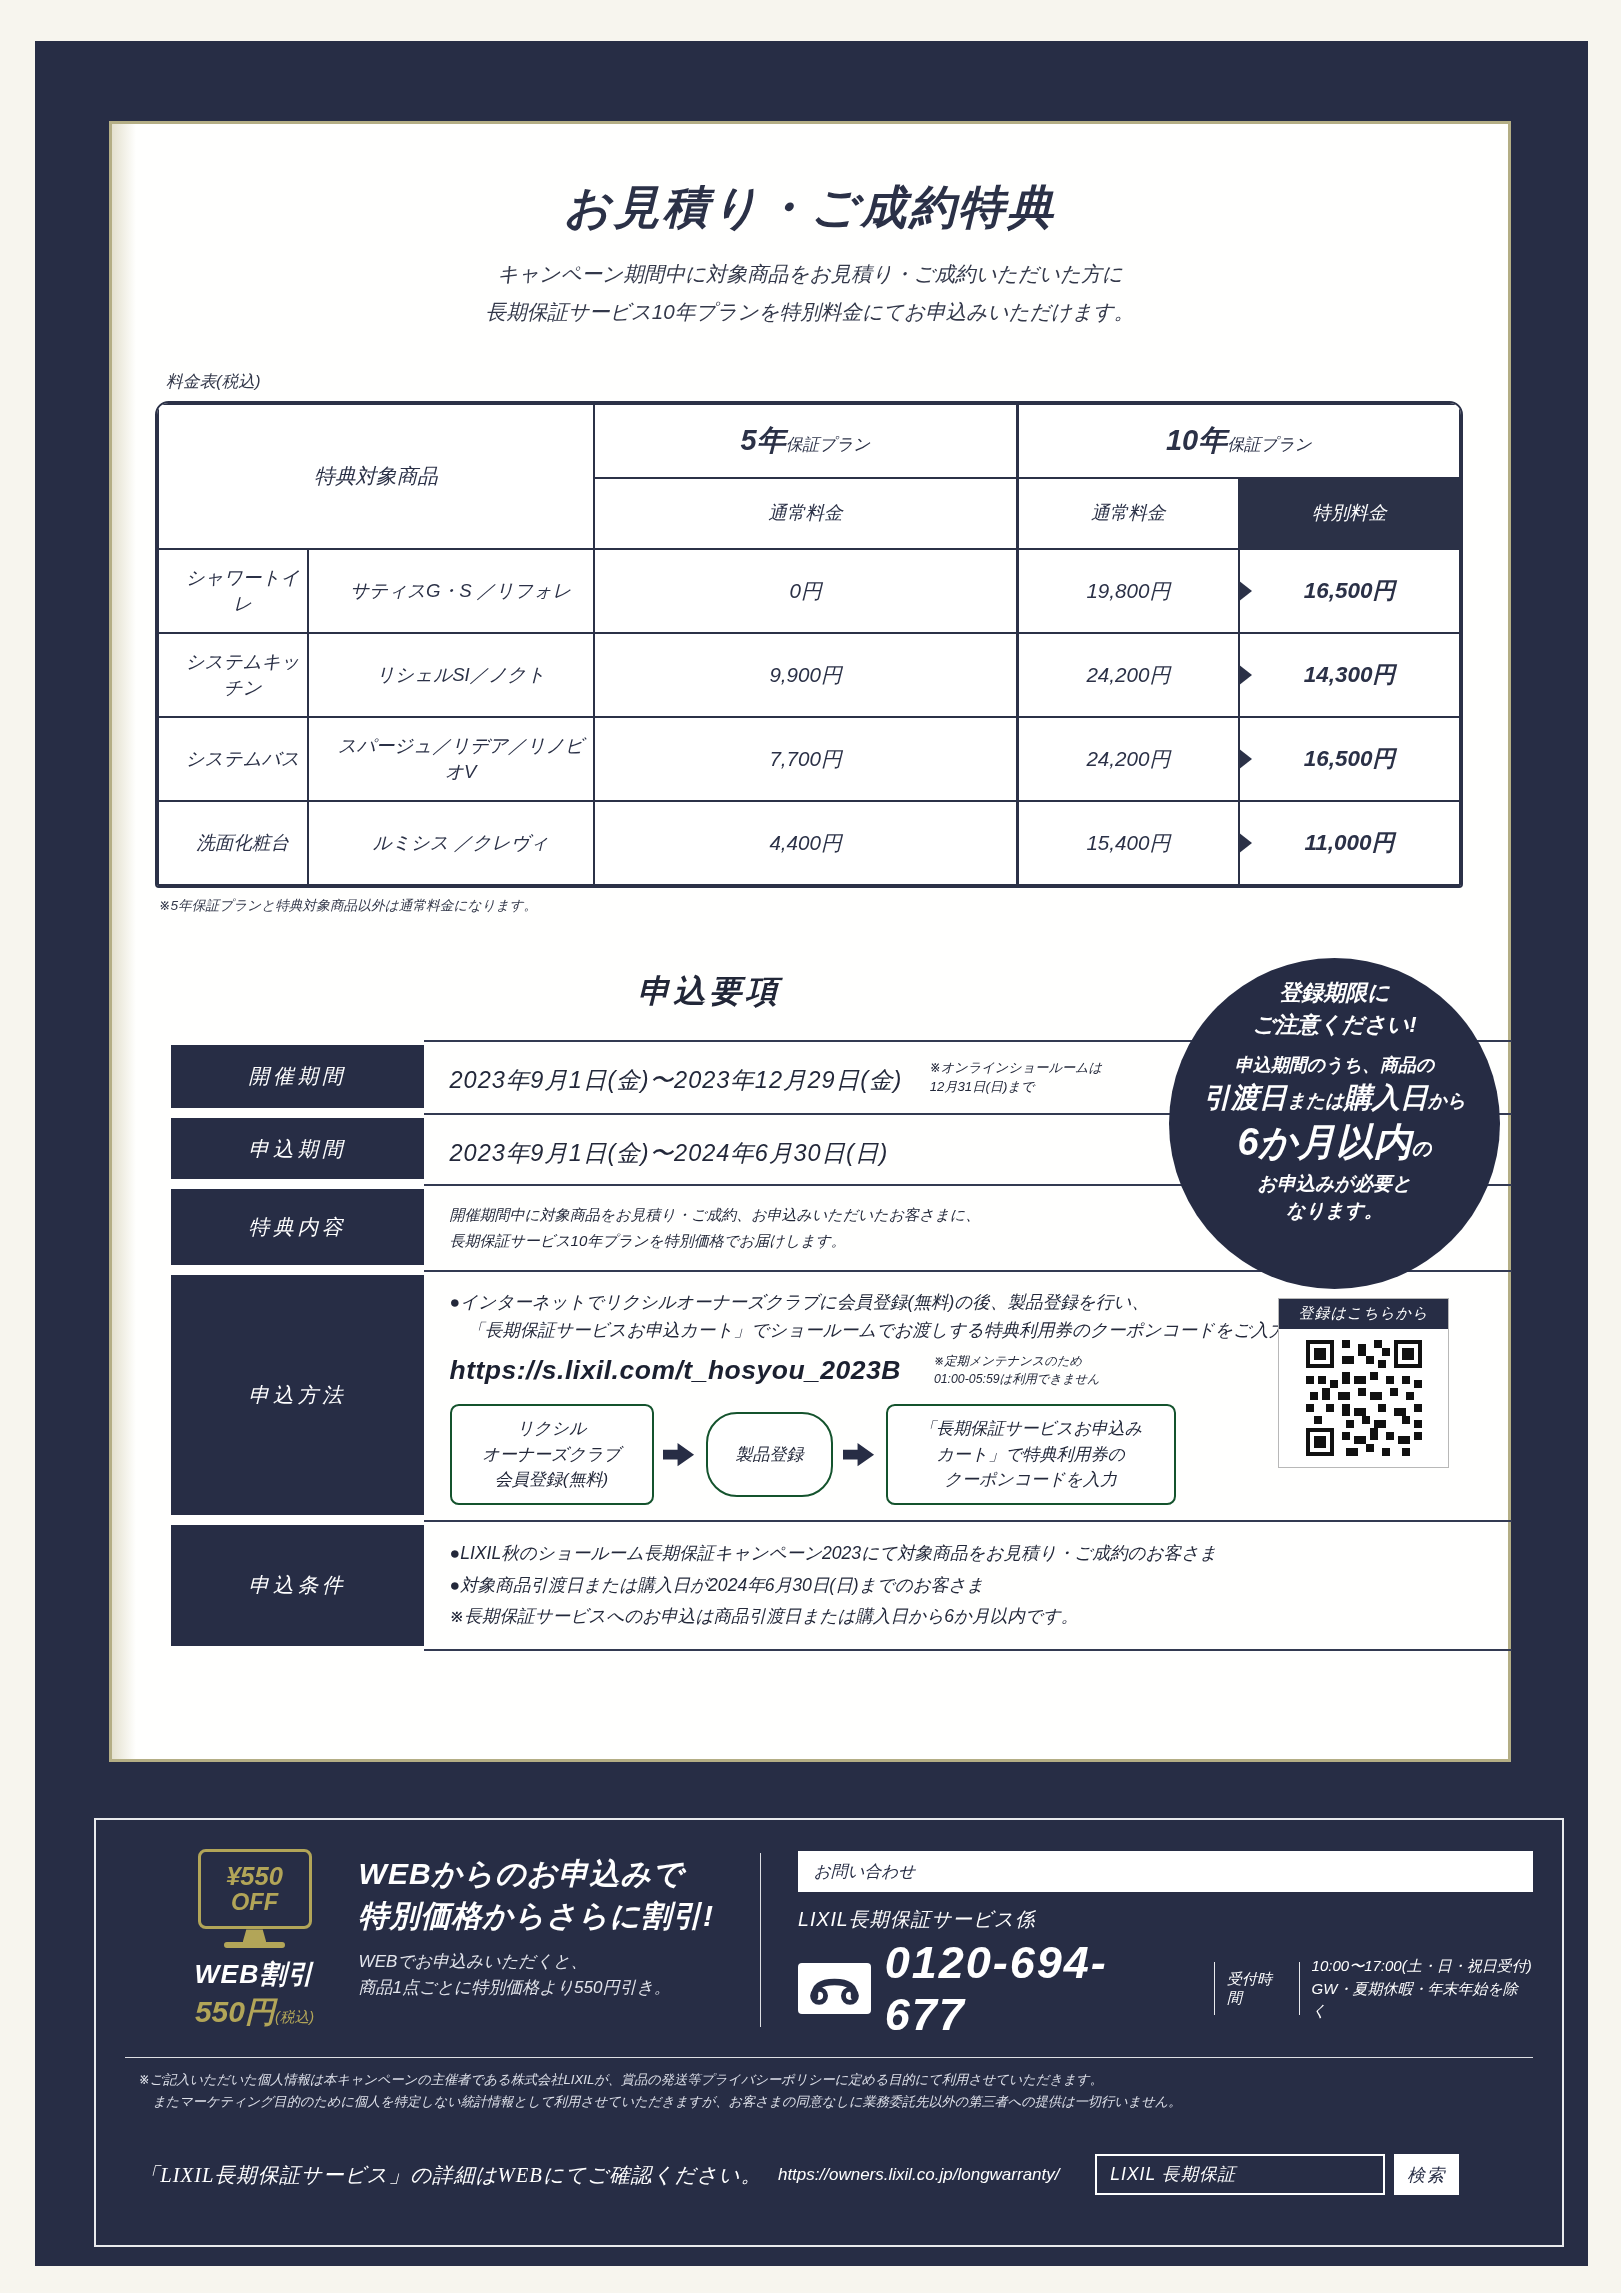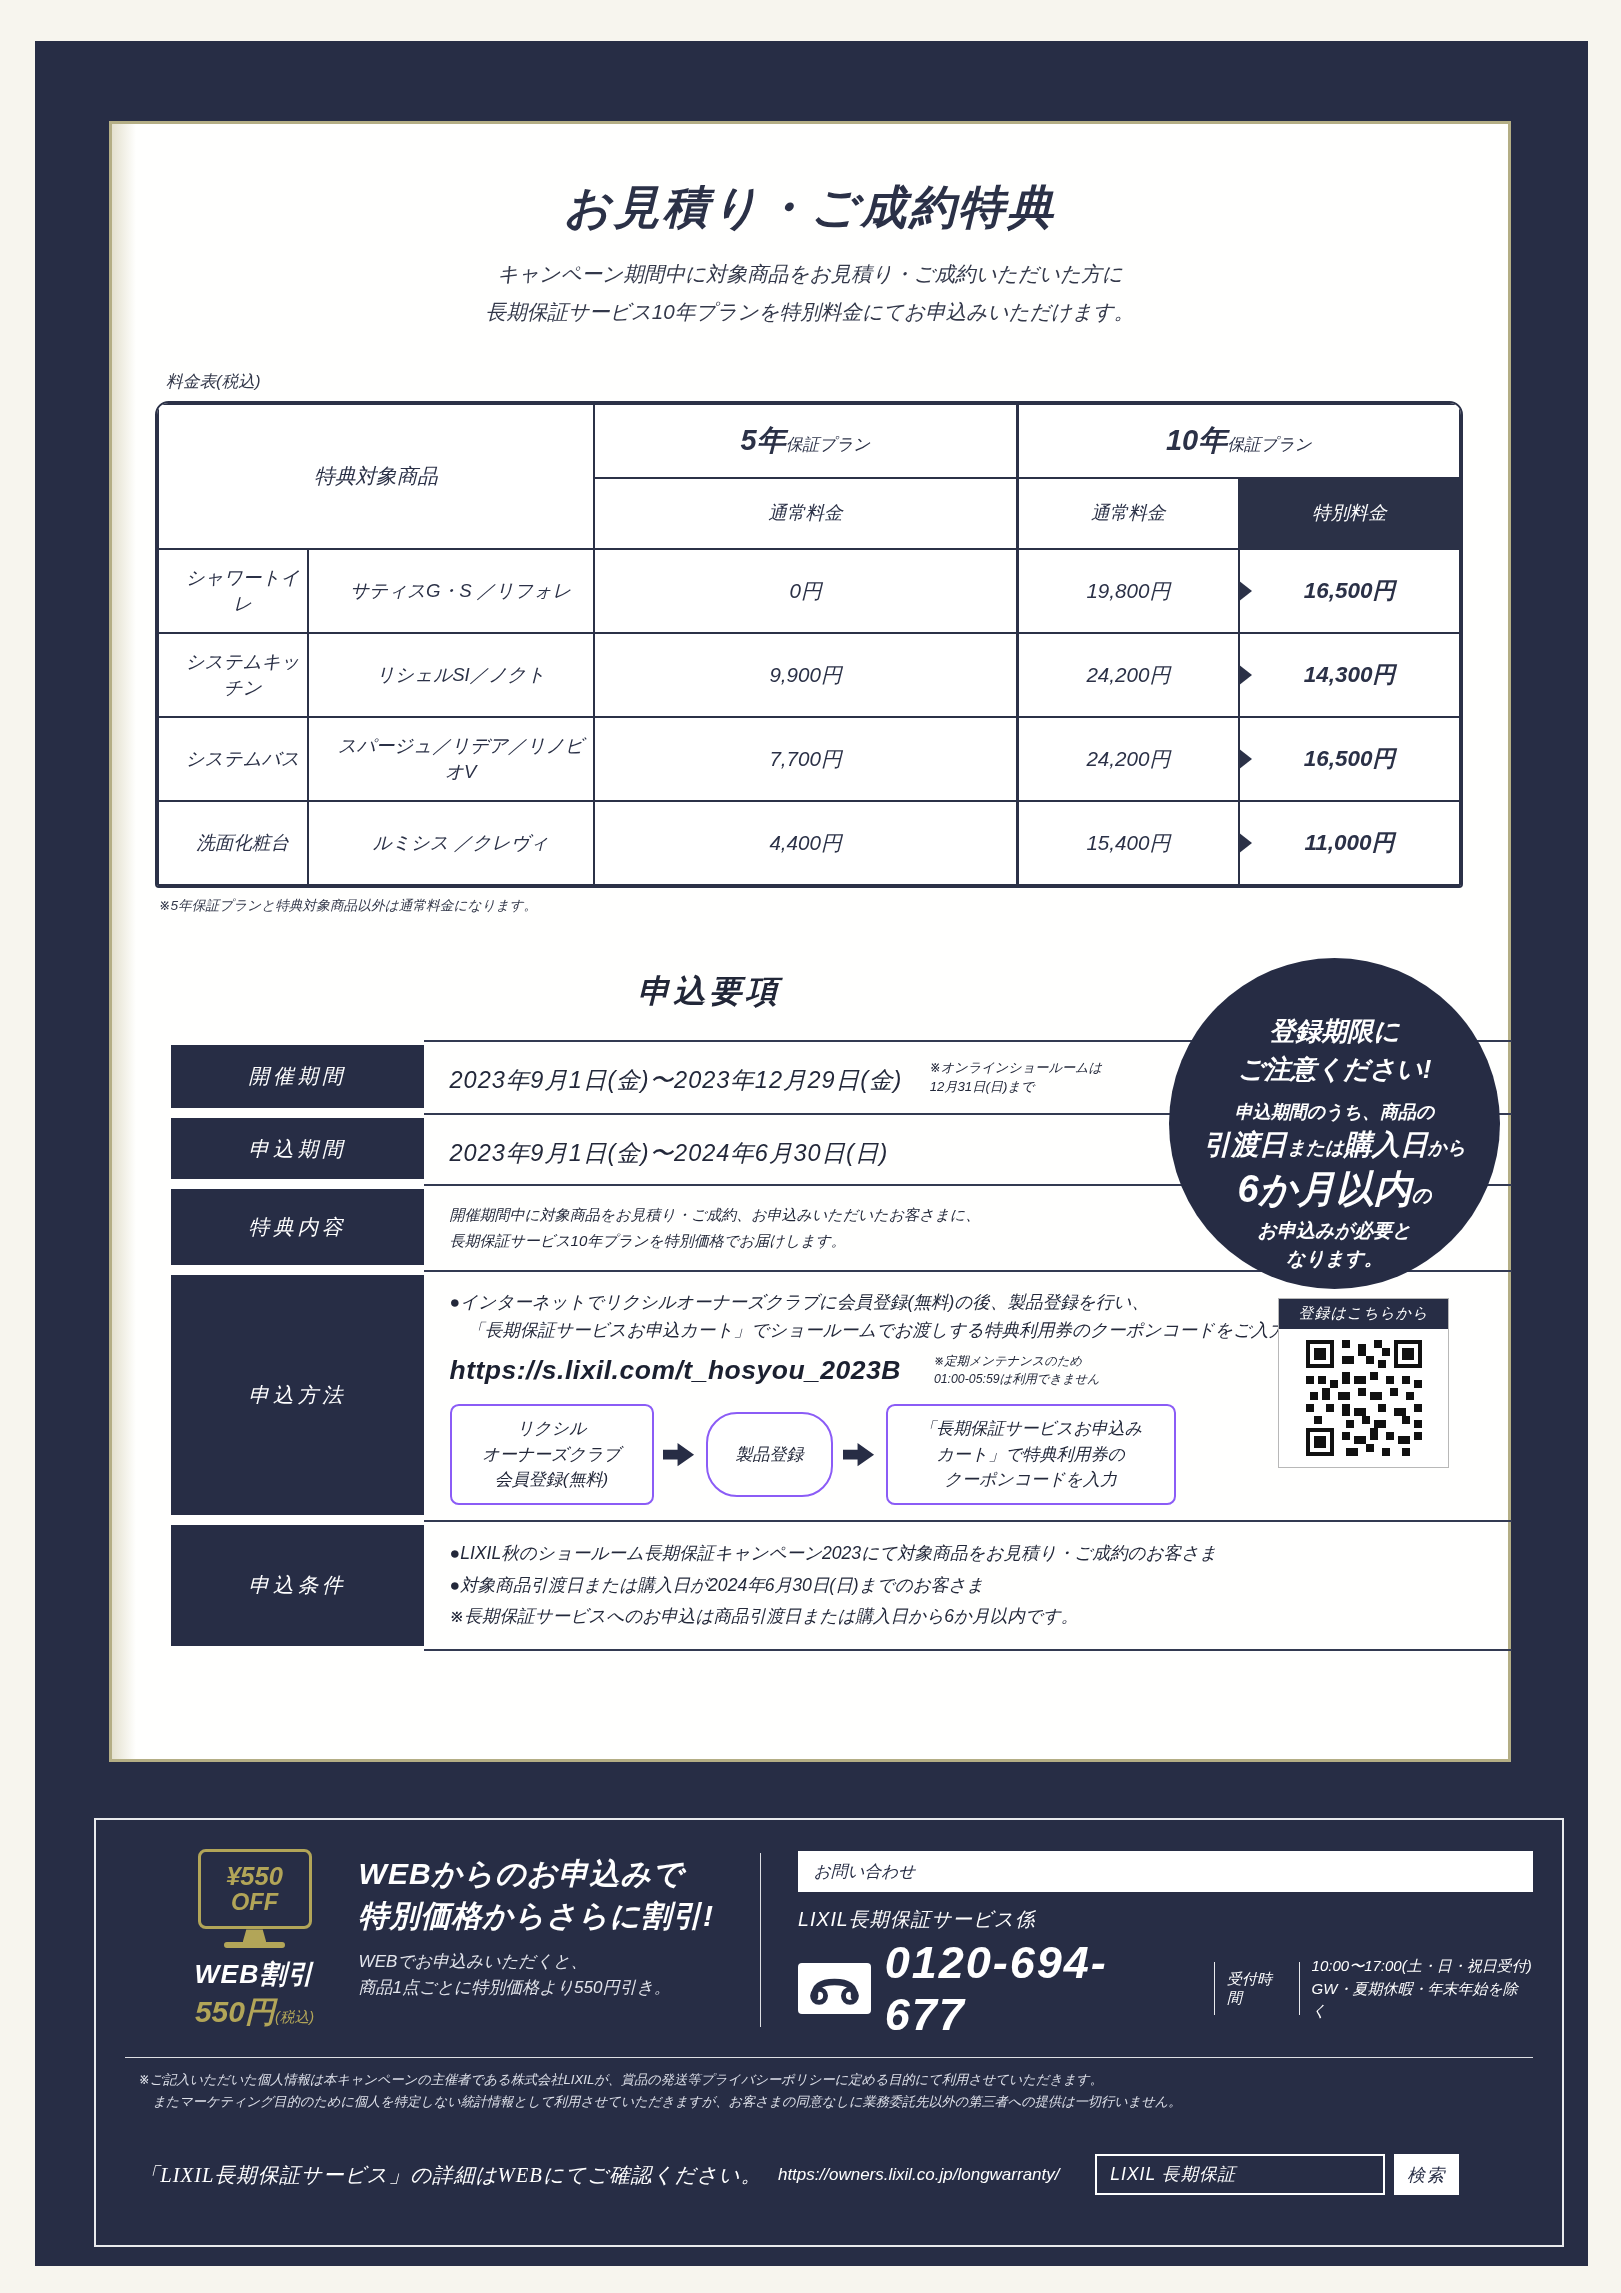--- a/index.html
+++ b/index.html
@@ -47,33 +47,33 @@
   .date-line { display:flex; align-items:flex-start; }
   .date-val { font-size:23.5px; letter-spacing:1px; padding-top:5.9px; }
   .date-note { margin-left:27.4px; font-size:13.2px; line-height:1.5; color:#23283a; }
   .benefit-text { font-size:15px; line-height:1.75; }
   .method-bullet { font-size:17.6px; line-height:1.6; }
   .method-bullet.indent { padding-left:17.6px; }
   .url-line { display:flex; align-items:center; margin-top:7.8px; }
   .method-url { font-size:26.5px; font-weight:bold; color:#1b2030; letter-spacing:0.5px; }
   .url-note { margin-left:33px; font-size:12.3px; line-height:1.5; color:#23283a; }
   .steps { display:flex; align-items:center; margin-top:15.7px; }
-  .step-box { border:2px solid #8b5cf6; border-radius:8.8px; background:#fff; padding:9.8px 5.9px;
+  .step-box { border:2px solid #14532d; border-radius:8.8px; background:#fff; padding:9.8px 5.9px;
     font-size:17px; line-height:1.5; text-align:center; white-space:pre-line; color:#23283a; }
   .step-1 { width:204px; } .step-2 { width:127px; padding:27.4px 5.9px;border-radius:31px; } .step-3 { width:290px; }
   .step-arrow { margin:0 9.8px; }
   .qr-box { position:absolute; right:63px; top:25.5px; width:171px; border:1px solid #b8b8b8; background:#fff; }
   .qr-head { background:#272d45; color:#fff; font-size:15px; text-align:center; padding:5.9px 0; letter-spacing:1px; }
   .qr-body { display:flex; justify-content:center; padding:10.8px 0; }
   .cond-line { font-size:17.6px; line-height:1.8; }
 
   
   .circle-badge { position:absolute; left:1057px; top:834px; width:331px; height:331px; border-radius:50%;
     background:#262c44; color:#fff; text-align:center; z-index:5; }
-  .cb-title { margin-top:55px; font-size:26px; font-weight:bold; line-height:1.45; }
+  .cb-title { margin-top:19px; font-size:22px; font-weight:bold; line-height:1.45; }
   .cb-l1 { margin-top:11.8px; font-size:18px; font-weight:bold; }
   .cb-l2 { margin-top:2px; font-size:18.6px; font-weight:bold; }
   .cb-l2 .big { font-size:28px; }
   .cb-l3 { font-size:19.6px; font-weight:bold; }
   .cb-l3 .big { font-size:38px; }
   .cb-l4 { margin-top:2px; font-size:19px; font-weight:bold; line-height:1.45; }
 
   
   .footer-box { position:absolute; left:59px; top:1777px; width:1470px; height:429px;
     border:2px solid rgba(255,255,255,.9); color:#fff; padding:19.6px 29px 0 29px; }

